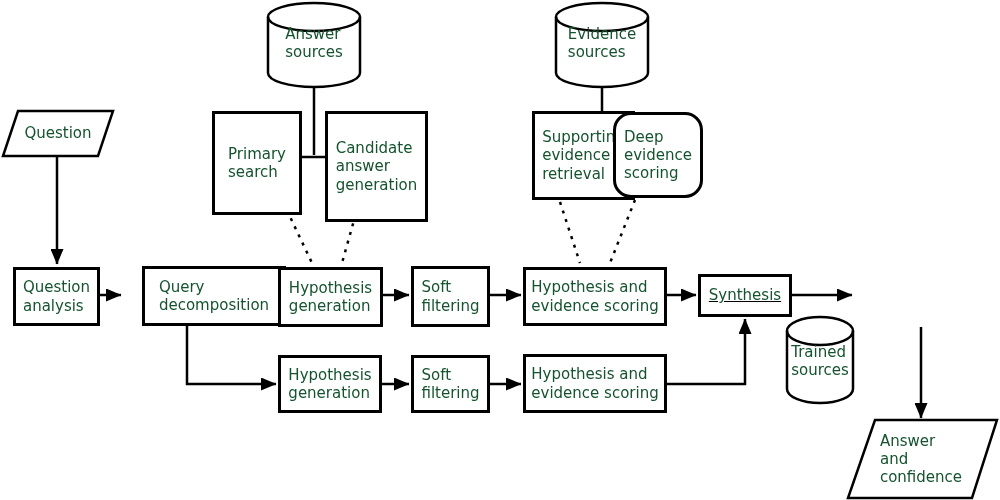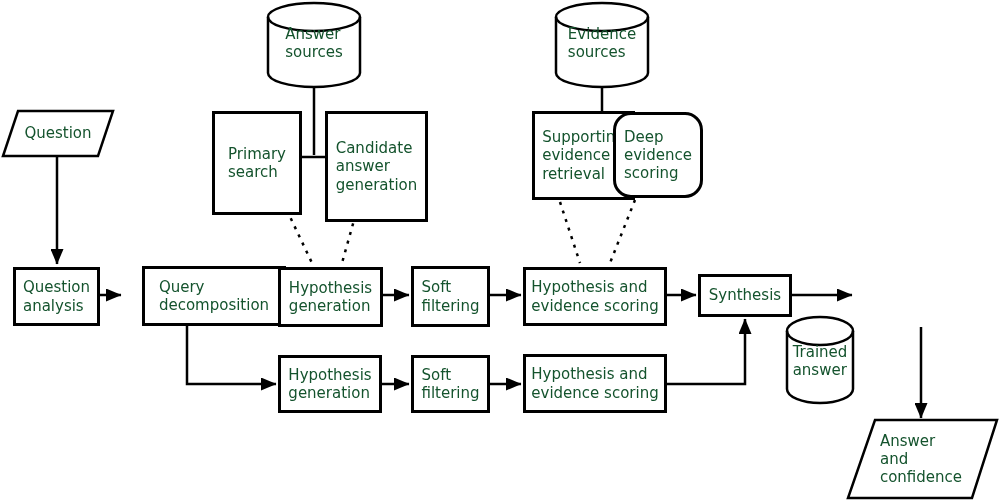--- a/index.html
+++ b/index.html
@@ -133,21 +133,21 @@
 generation</span>
   </div>
   <div class="box" style="left:411px; top:266px; width:79px; height:61px;">
     <span>Soft
 filtering</span>
   </div>
   <div class="box" style="left:523px; top:267px; width:144px; height:59px;">
     <span>Hypothesis and
 evidence scoring</span>
   </div>
-  <div class="box" style="left:698px; top:274px; width:94px; height:43px;">
+  <div class="box" style="left:698px; top:274px; width:94px; height:43px;text-decoration:underline;">
     <span>Synthesis</span>
   </div>
 
   <div class="box" style="left:278px; top:355px; width:104px; height:58px;">
     <span>Hypothesis
 generation</span>
   </div>
   <div class="box" style="left:411px; top:355px; width:79px; height:58px;">
     <span>Soft
 filtering</span>
@@ -156,18 +156,18 @@
     <span>Hypothesis and
 evidence scoring</span>
   </div>
 
   <div class="label" style="left:3px; top:112px; width:110px; height:43px;">Question</div>
   <div class="label" style="left:268px; top:8px; width:92px; height:70px;">Answer
 sources</div>
   <div class="label" style="left:556px; top:8px; width:92px; height:70px;">Evidence
 sources</div>
   <div class="label" style="left:778px; top:328px; width:84px; height:66px;">Trained
-answer</div>
+sources</div>
   <div class="label" style="left:856px; top:422px; width:130px; height:74px;">Answer
 and
 confidence</div>
 
 </div>
 
 </body></html>

